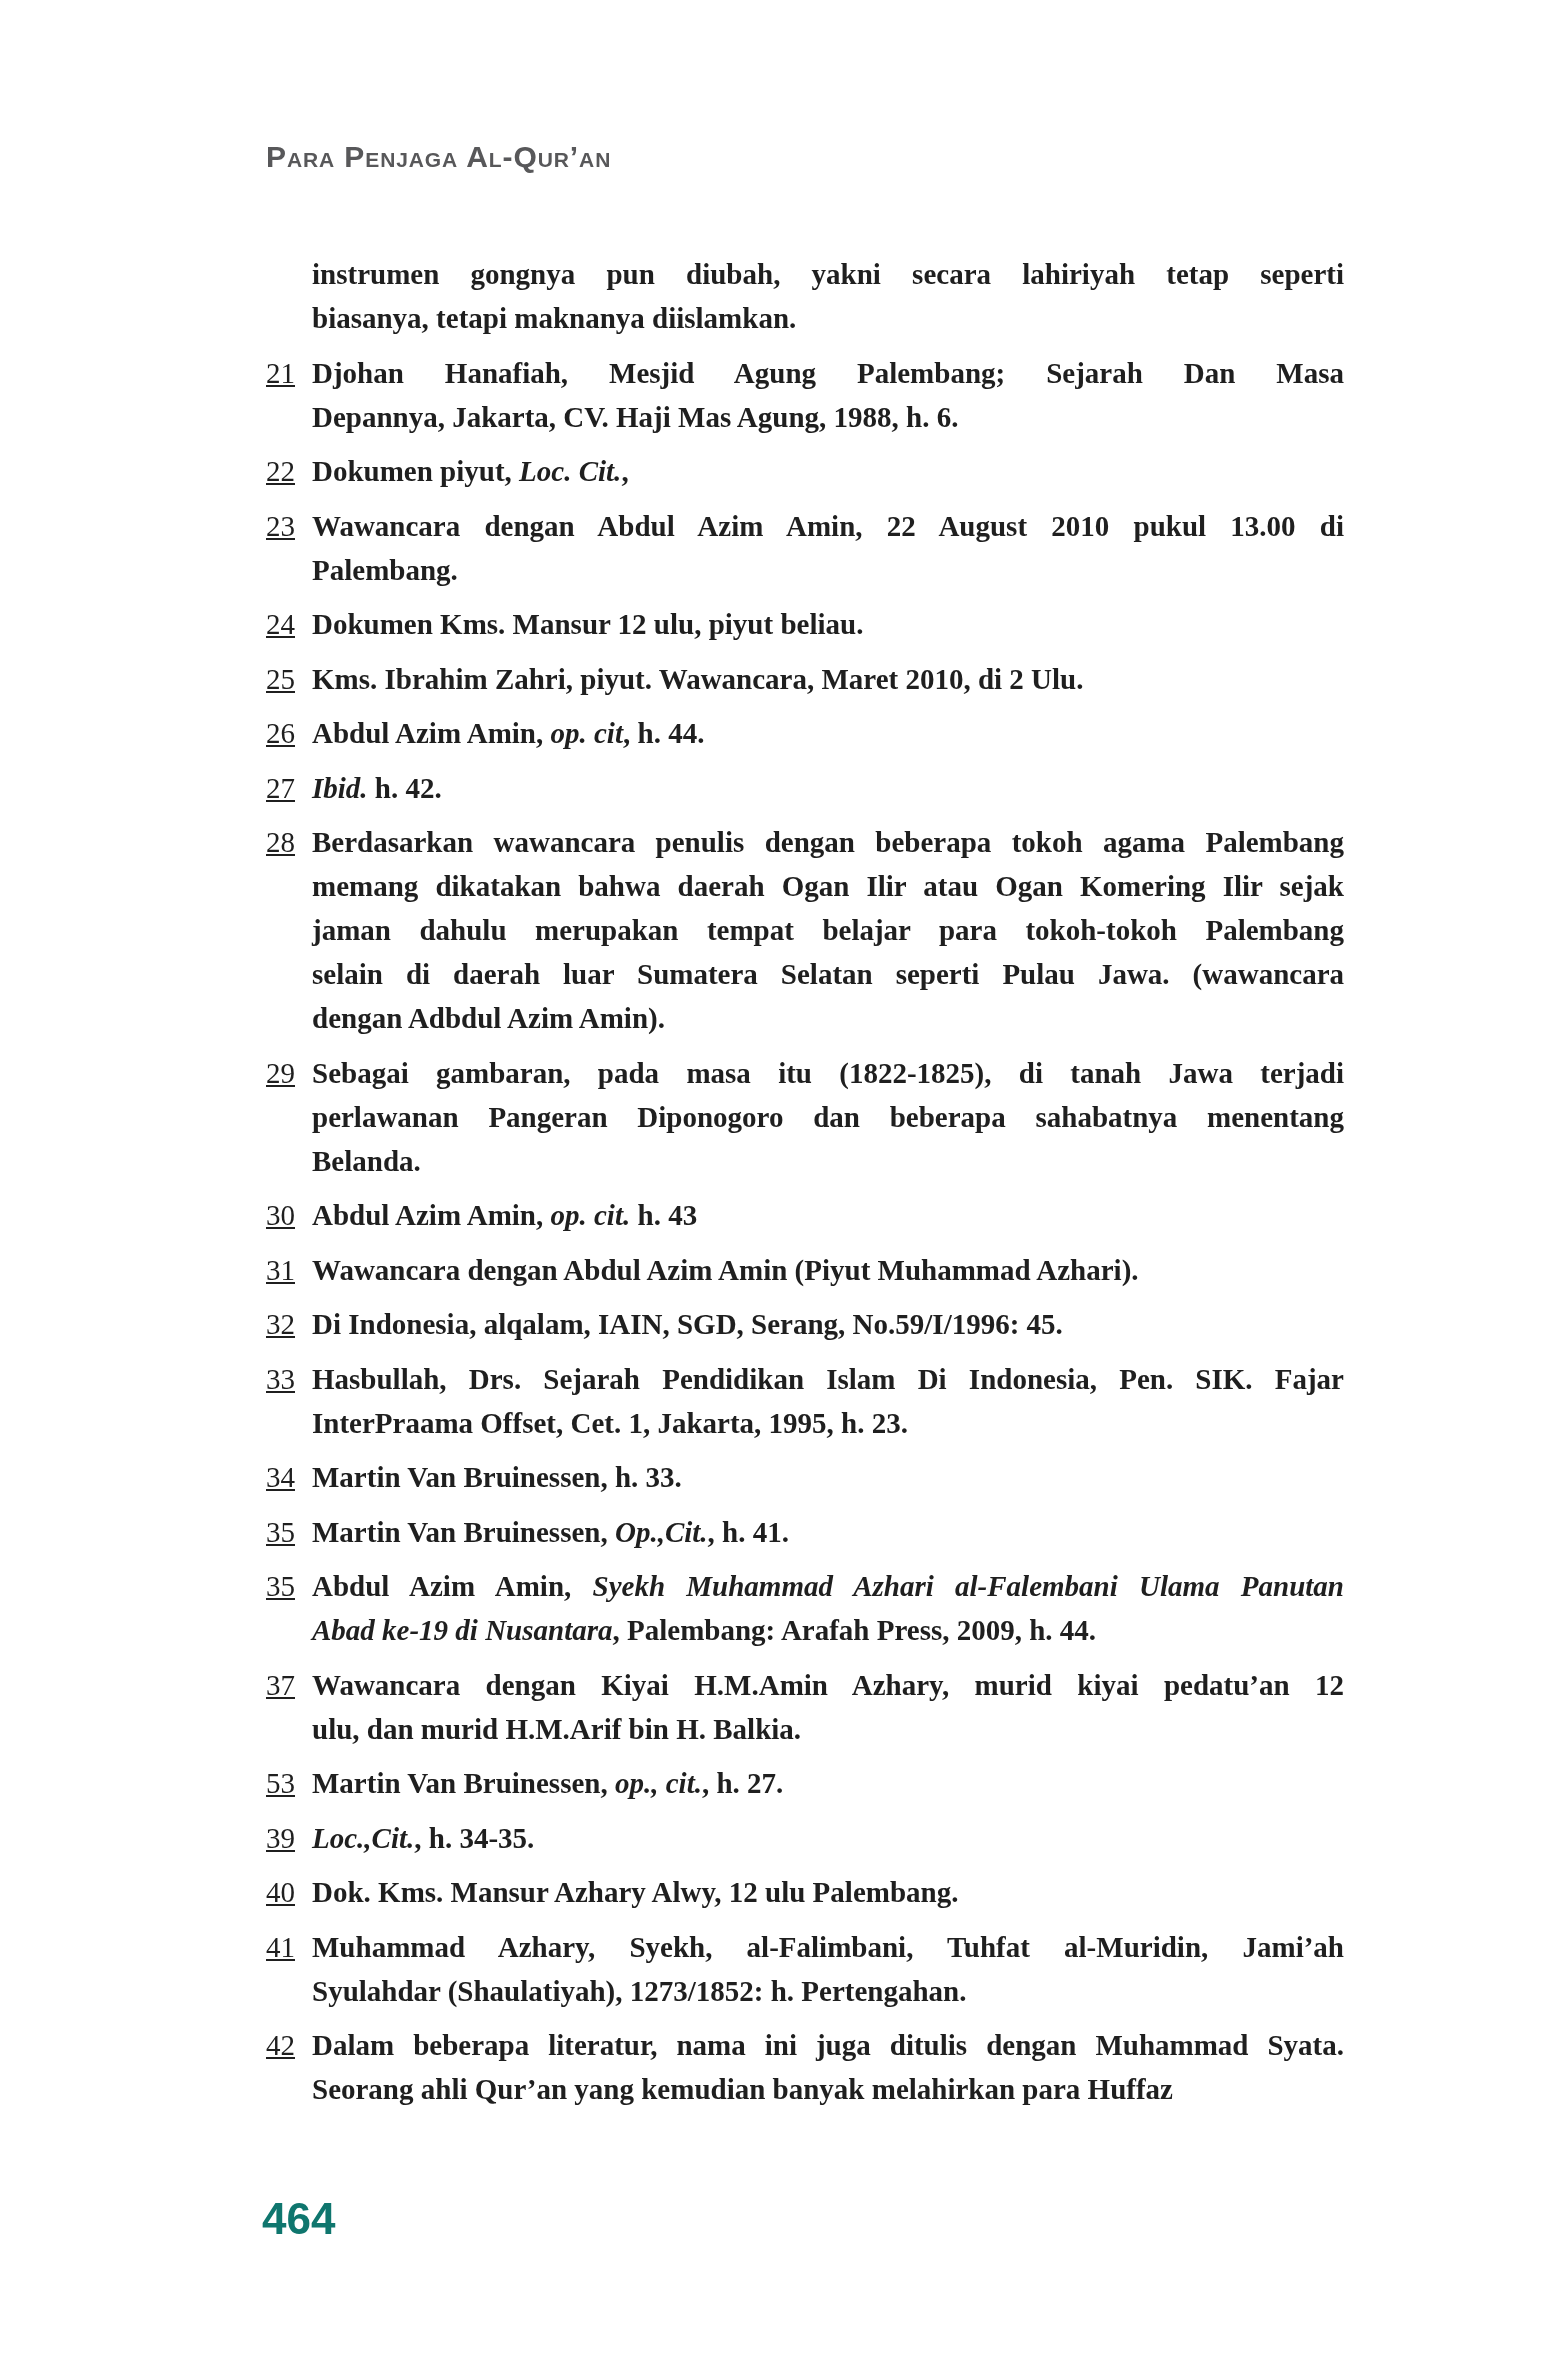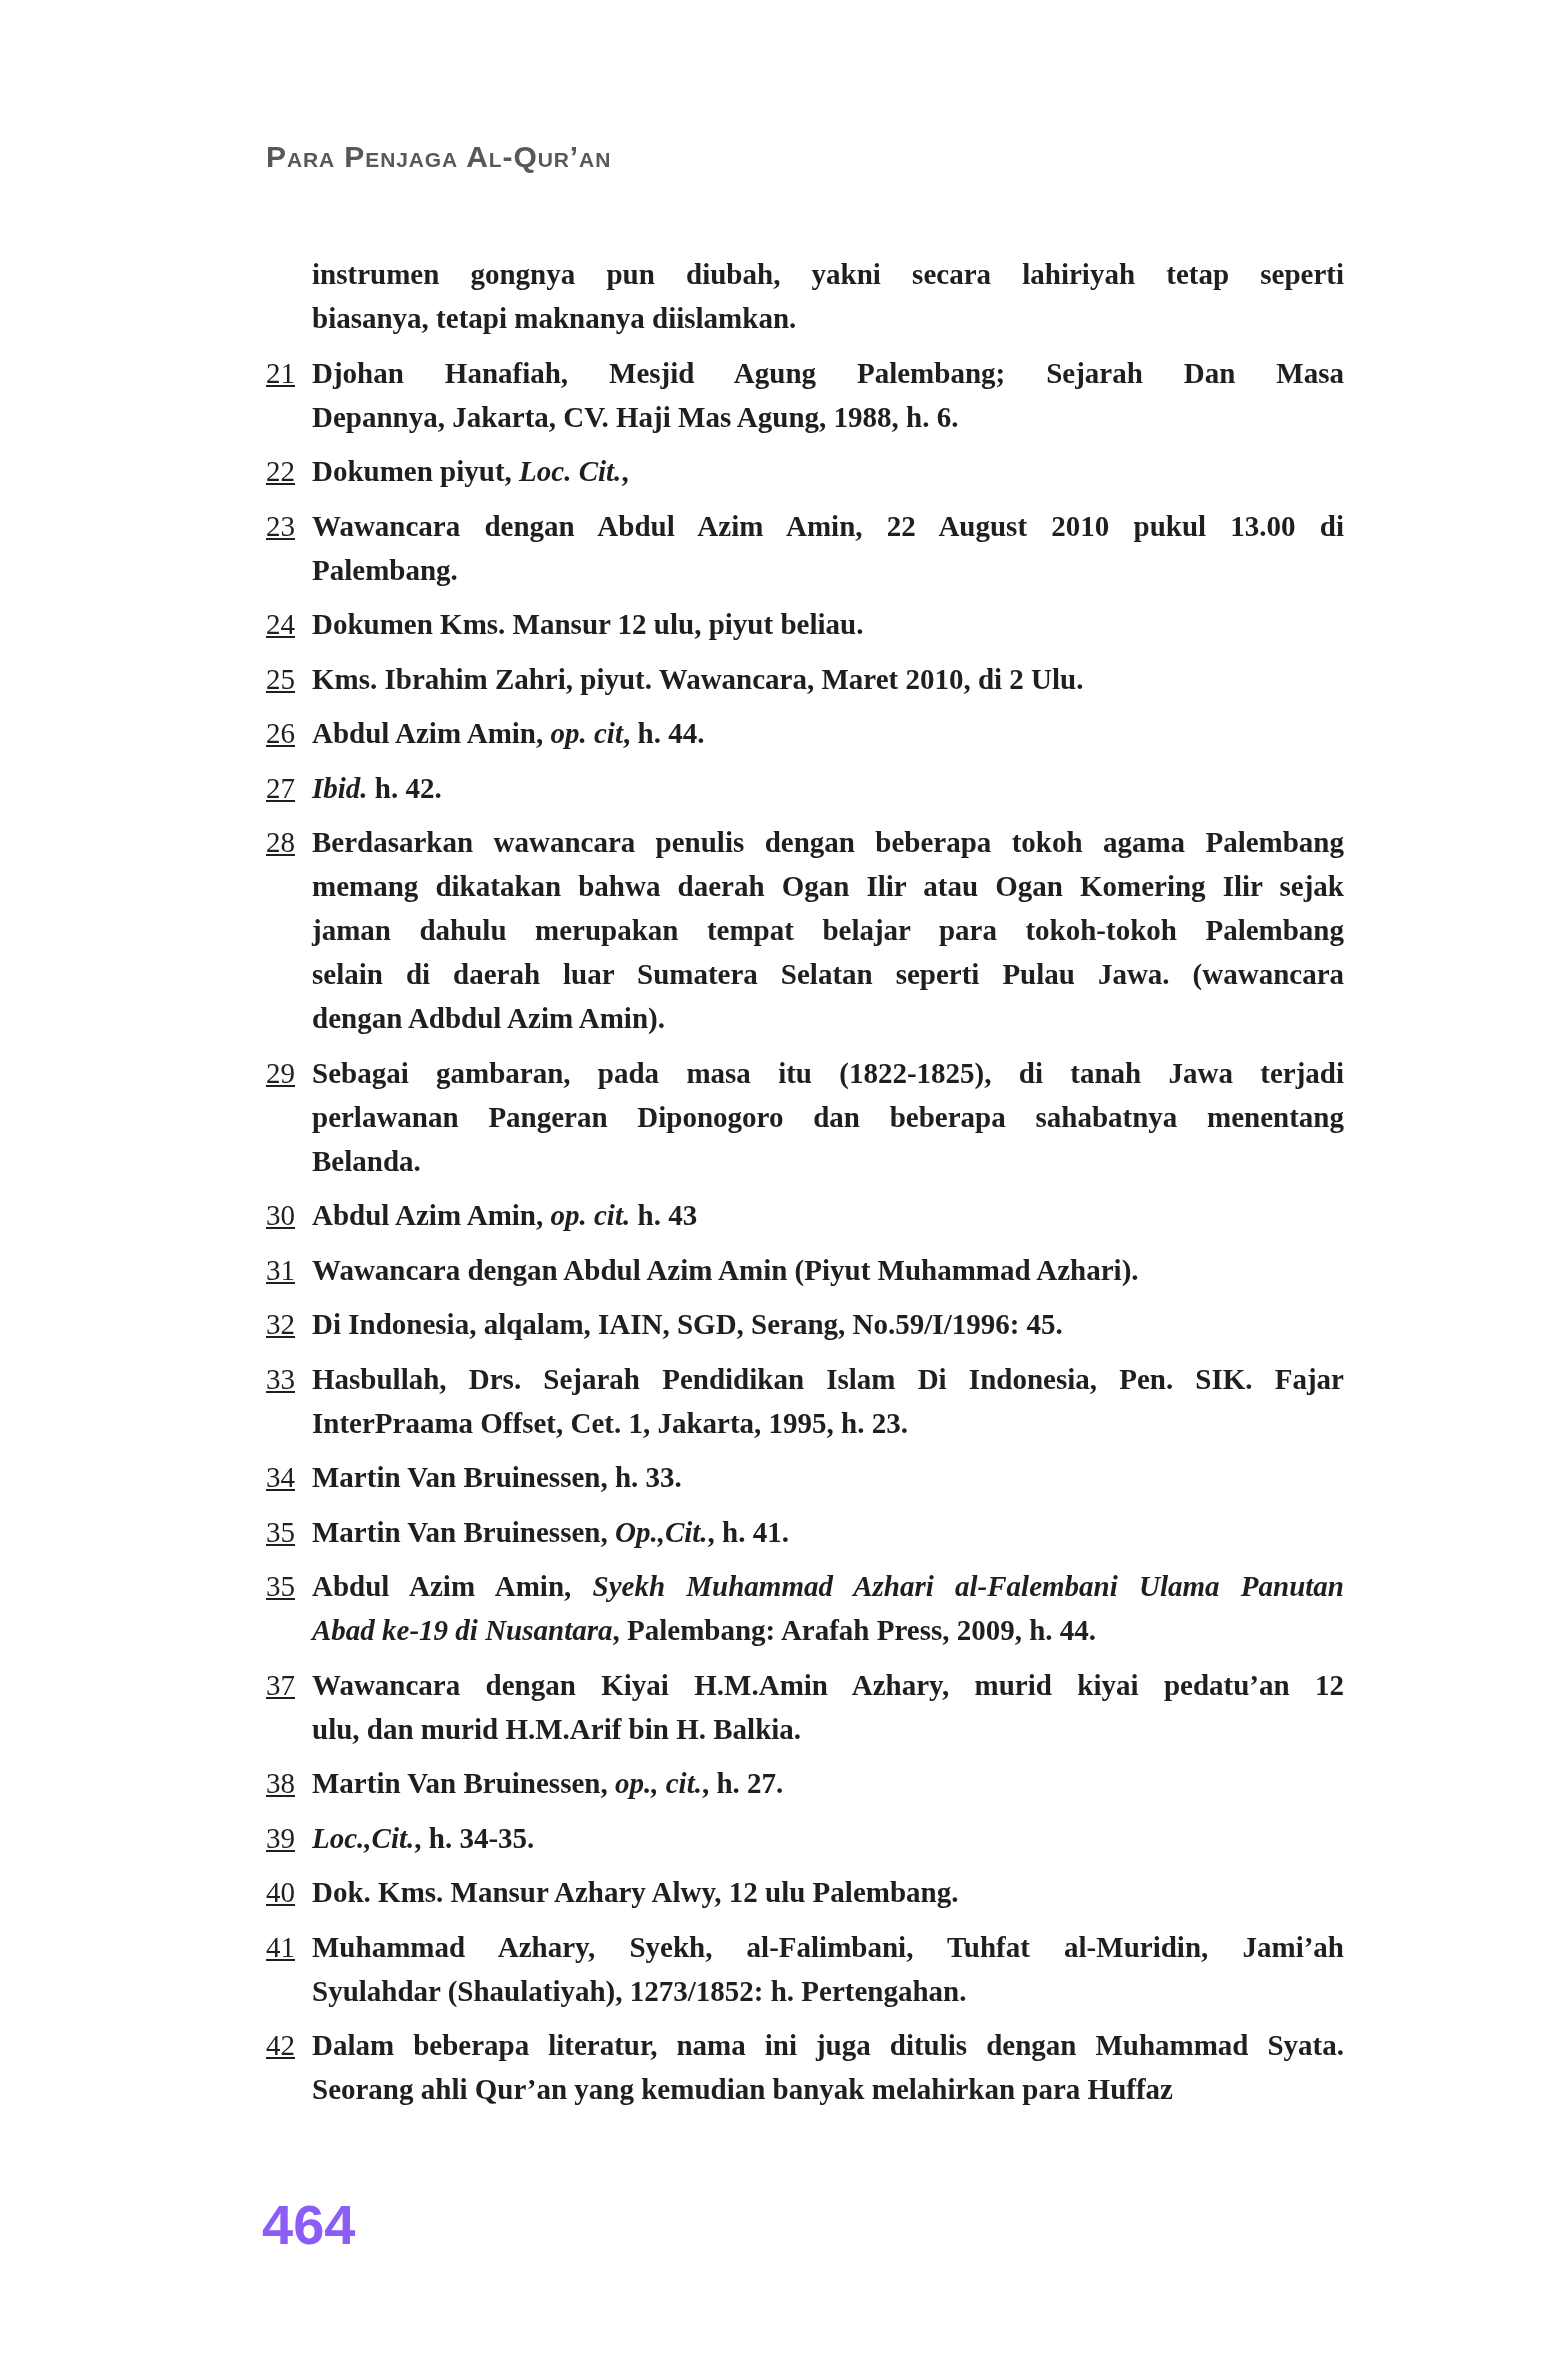--- a/index.html
+++ b/index.html
@@ -65,23 +65,23 @@
   }
   .it {
     font-style: italic;
   }
   .page-number {
     position: absolute;
     left: 238px;
     top: 2197px;
     font-family: "Liberation Sans", "DejaVu Sans", sans-serif;
     font-weight: 700;
-    font-size: 56px;
+    font-size: 44px;
     line-height: 1;
-    color: #8b5cf6;
+    color: #0f766e;
   }
 </style>
 </head>
 <body>
 
 <div class="page">
   <div class="chapter-header">Para Penjaga Al-Qur’an</div>
 
   <div class="footnotes">
       <div class="note">
@@ -198,21 +198,21 @@
         </div>
       </div>
       <div class="note">
         <span class="num">37</span>
         <div class="body">
           <div class="line fill"><span>Wawancara dengan Kiyai H.M.Amin Azhary, murid kiyai pedatu’an 12</span></div>
           <div class="line"><span>ulu, dan murid H.M.Arif bin H. Balkia.</span></div>
         </div>
       </div>
       <div class="note">
-        <span class="num">38</span>
+        <span class="num">53</span>
         <div class="body">
           <div class="line"><span>Martin Van Bruinessen, </span><span class="it">op., cit.</span><span>, h. 27.</span></div>
         </div>
       </div>
       <div class="note">
         <span class="num">39</span>
         <div class="body">
           <div class="line"><span class="it">Loc.,Cit.</span><span>, h. 34-35.</span></div>
         </div>
       </div>

